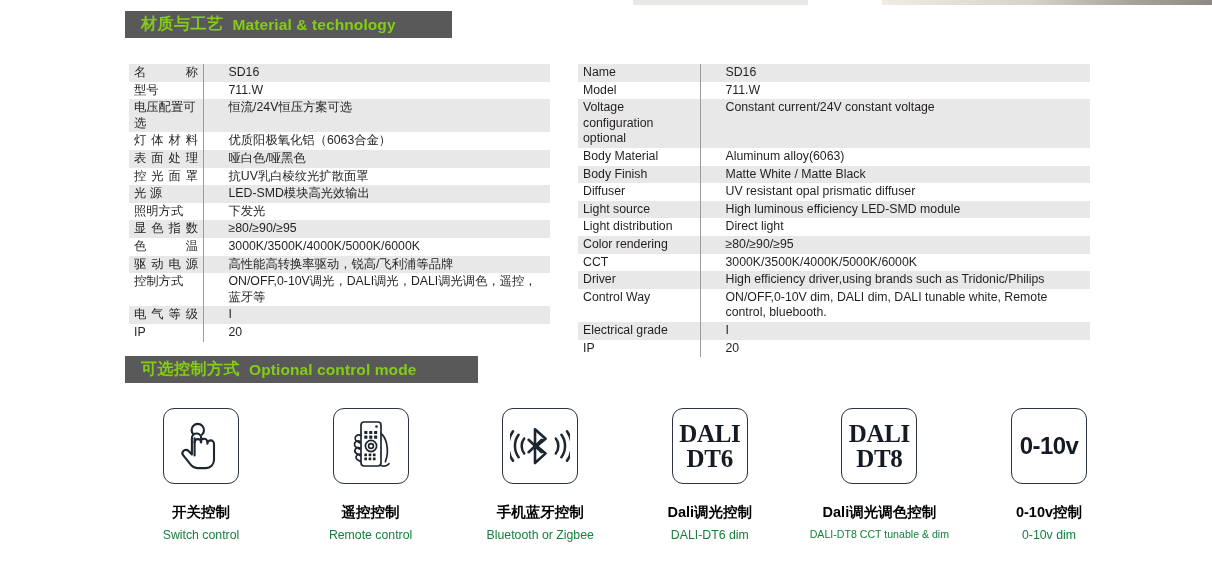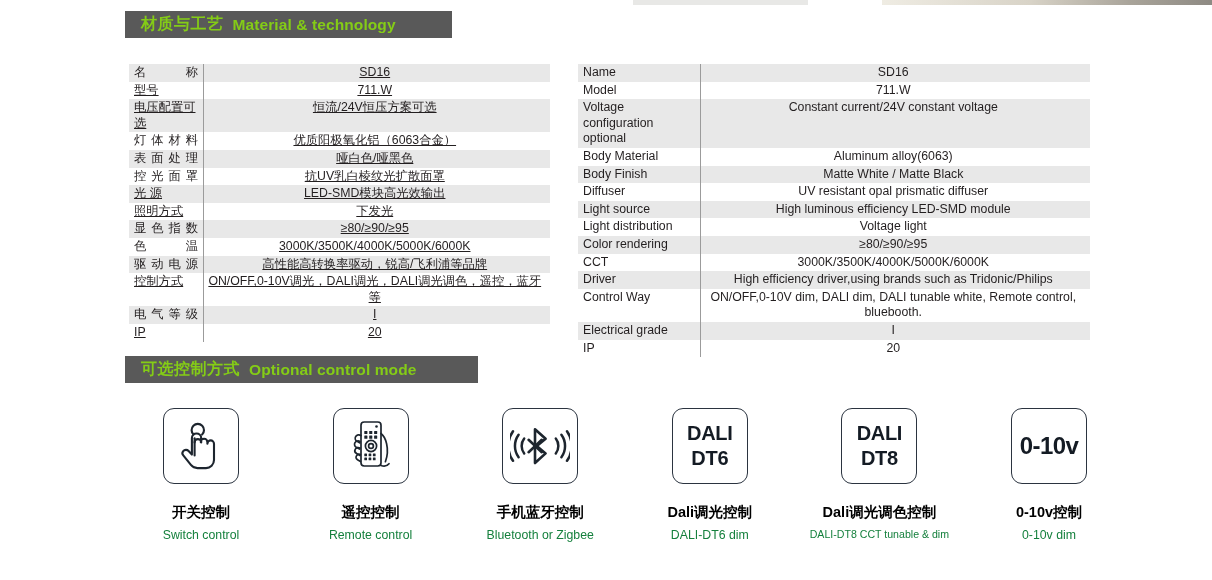--- a/index.html
+++ b/index.html
@@ -50,27 +50,26 @@
     line-height:15.6px;
   }
   .spec-table tr.odd td{background:#e8e8e8;}
   .spec-table tr.even td{background:#ffffff;}
   .spec-table td.k{
     padding-left:5px;
     padding-right:4px;
     white-space:normal;
   }
   .spec-table td.v{
-    padding-left:0;
+    padding-left:25px;
     padding-right:4px;
     border-left:1px solid #9b9b9b;
-    text-align:center;
-  }
-
-  #table-left{left:129px;top:64px;width:421px;text-decoration:underline;}
+  }
+
+  #table-left{left:129px;top:64px;width:421px;}
   #table-left col.c1{width:74px;}
   #table-right{left:578px;top:64px;width:512px;}
   #table-right col.c1{width:122px;}
 
   .k-spread{
     display:inline-block;
     text-align:justify;
     text-align-last:justify;
     width:64px;
   }
@@ -99,26 +98,27 @@
   }
   .mode-box{
     width:76px;height:76px;
     border:1.4px solid #2b3440;
     border-radius:11px;
     display:flex;align-items:center;justify-content:center;
     box-sizing:border-box;
     background:#fff;
   }
   .mode-box .dali{
-    font-size:20px;
+    font-size:25px;
     font-weight:bold;
     line-height:25px;
     text-align:center;
     color:#141b24;
     letter-spacing:-.3px;
+    font-family:Liberation Serif, serif;
   }
   .mode-box .volt{
     font-size:24px;
     font-weight:bold;
     color:#141b24;
     letter-spacing:-.6px;
   }
   .mode-cn{
     margin-top:19px;
     font-size:14.5px;
@@ -239,21 +239,21 @@
     <tr class="even">
         <td class="k">Diffuser</td>
         <td class="v">UV resistant opal prismatic diffuser</td>
       </tr>
     <tr class="odd">
         <td class="k">Light source</td>
         <td class="v">High luminous efficiency LED-SMD module</td>
       </tr>
     <tr class="even">
         <td class="k">Light distribution</td>
-        <td class="v">Voltage light</td>
+        <td class="v">Direct light</td>
       </tr>
     <tr class="odd">
         <td class="k">Color rendering</td>
         <td class="v">≥80/≥90/≥95</td>
       </tr>
     <tr class="even">
         <td class="k">CCT</td>
         <td class="v">3000K/3500K/4000K/5000K/6000K</td>
       </tr>
     <tr class="odd">

